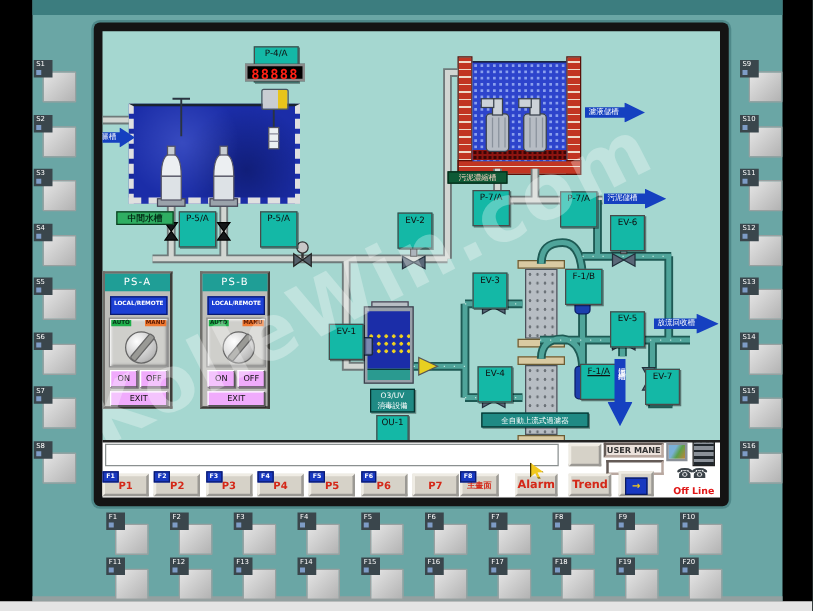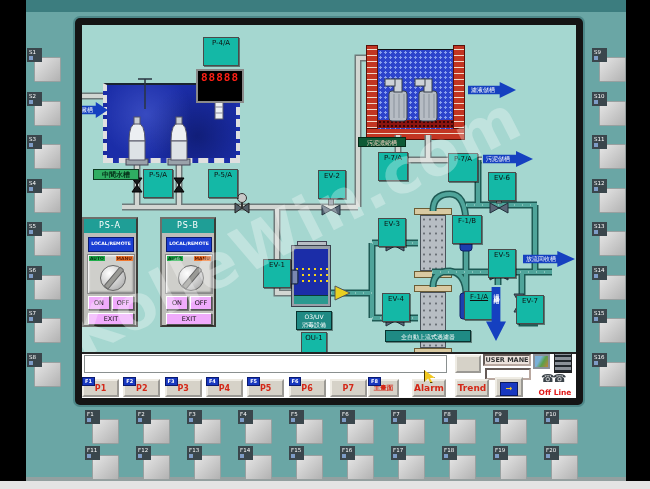--- a/index.html
+++ b/index.html
@@ -351,21 +351,21 @@
         <use href="#sol" transform="translate(249,182)"></use>
         <use href="#sol" transform="translate(195,252) rotate(90)"></use>
         <use href="#sol" transform="translate(313,218)"></use>
         <use href="#sol" transform="translate(313,293)"></use>
         <use href="#sol" transform="translate(417,180)"></use>
         <use href="#sol" transform="translate(417,247)"></use>
         <use href="#sol" transform="translate(440,278) rotate(90)"></use>
       </svg>
 
       <div class="lbl tag" style="left:121px;top:12px;width:36px;">P-4/A</div>
-      <div class="lbl lcd" style="left:114px;top:26px;width:48px;height:34px;margin-top:18px;">88888</div>
+      <div class="lbl lcd" style="left:114px;top:26px;width:48px;height:14px;">88888</div>
       <div class="lbl gtag" style="left:11px;top:144px;width:46px;">中間水槽</div>
       <div class="lbl tag" style="left:61px;top:144px;width:30px;">P-5/A</div>
       <div class="lbl tag" style="left:126px;top:144px;width:30px;">P-5/A</div>
       <div class="lbl arr-r" style="left:-10px;top:77px;width:36px;height:16px;"><span>沉澱槽</span></div>
       <div class="lbl arr-r" style="left:386px;top:57px;width:48px;height:16px;"><span>濾液儲槽</span></div>
       <div class="lbl dgtag" style="left:276px;top:112px;width:48px;height:10px;">污泥濃縮槽</div>
       <div class="lbl tag" style="left:296px;top:127px;width:30px;">P-7/A</div>
       <div class="lbl tag" style="left:366px;top:128px;width:30px;">P-7/A</div>
       <div class="lbl arr-r" style="left:401px;top:126px;width:50px;height:16px;"><span>污泥儲槽</span></div>
       <div class="lbl tag" style="left:236px;top:145px;width:28px;">EV-2</div>

